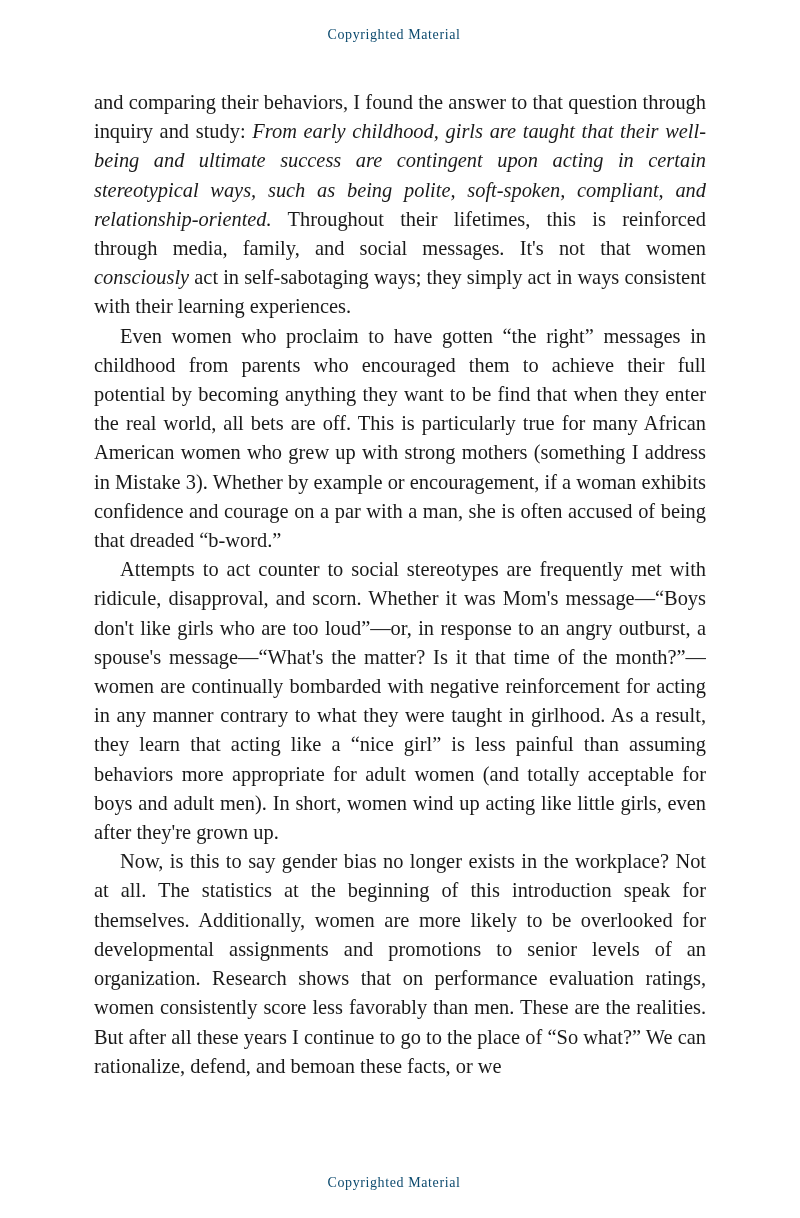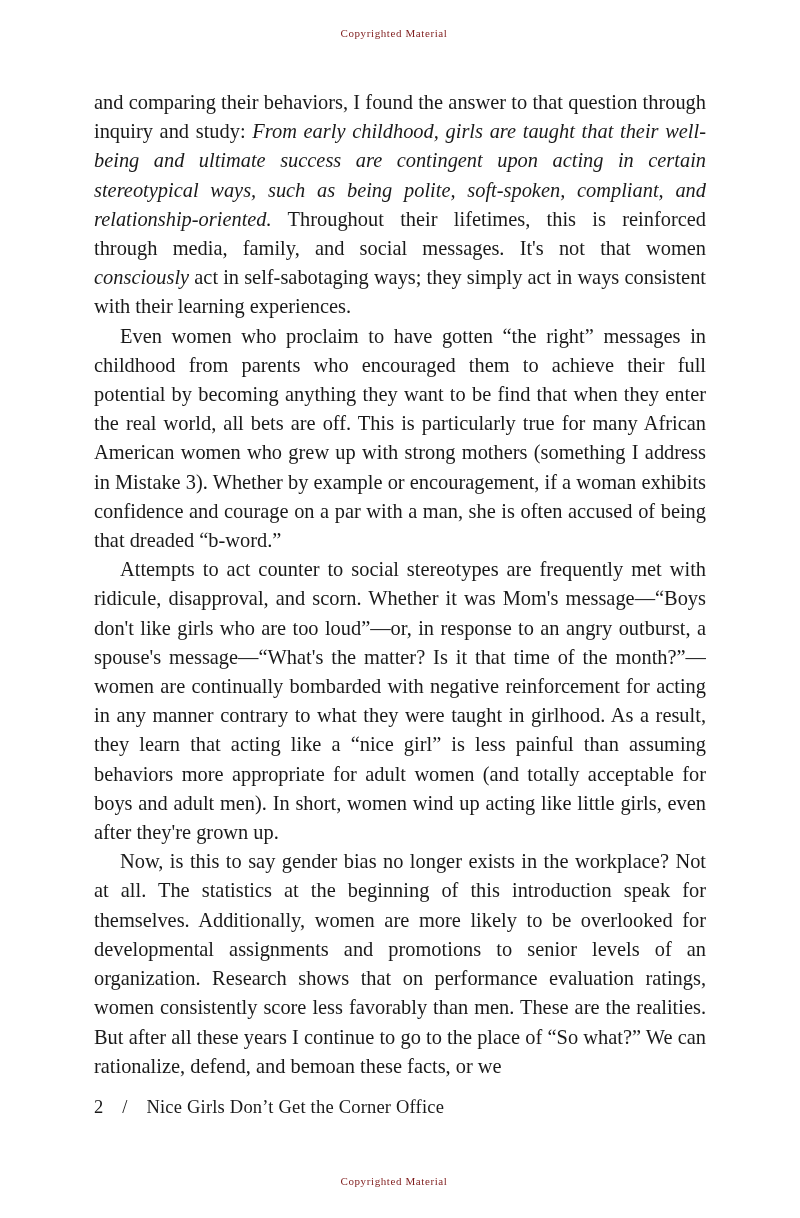--- a/index.html
+++ b/index.html
@@ -16,23 +16,23 @@
     color: #1a1a1a;
     box-sizing: border-box;
     overflow: hidden;
   }
   .watermark {
     position: absolute;
     left: 0;
     right: 12px;
     text-align: center;
     font-family: "Liberation Serif", "DejaVu Serif", serif;
-    font-size: 11px;
+    font-size: 14px;
     letter-spacing: 0.6px;
-    color: #7f1d1d;
+    color: #0c4a6e;
   }
   .watermark-top { top: 27px; }
   .watermark-bottom { top: 1175px; }
 
   .body-text {
     position: absolute;
     left: 94px;
     top: 88px;
     width: 612px;
   }
@@ -78,21 +78,16 @@
 
   <div class="watermark watermark-top">Copyrighted Material</div>
 
   <div class="body-text">
     <p class="para" id="para-0">and comparing their behaviors, I found the answer to that question through inquiry and study: <em>From early childhood, girls are taught that their well-being and ultimate success are contingent upon acting in certain stereotypical ways, such as being polite, soft-spoken, compliant, and relationship-oriented.</em> Throughout their lifetimes, this is reinforced through media, family, and social messages. It's not that women <em>consciously</em> act in self-sabotaging ways; they simply act in ways consistent with their learning experiences.</p>
     <p class="para" id="para-1">Even women who proclaim to have gotten “the right” messages in childhood from parents who encouraged them to achieve their full potential by becoming anything they want to be find that when they enter the real world, all bets are off. This is particularly true for many African American women who grew up with strong mothers (something I address in Mistake 3). Whether by example or encouragement, if a woman exhibits confidence and courage on a par with a man, she is often accused of being that dreaded “b-word.”</p>
     <p class="para" id="para-2">Attempts to act counter to social stereotypes are frequently met with ridicule, disapproval, and scorn. Whether it was Mom's message—“Boys don't like girls who are too loud”—or, in response to an angry outburst, a spouse's message—“What's the matter? Is it that time of the month?”—women are continually bombarded with negative reinforcement for acting in any manner contrary to what they were taught in girlhood. As a result, they learn that acting like a “nice girl” is less painful than assuming behaviors more appropriate for adult women (and totally acceptable for boys and adult men). In short, women wind up acting like little girls, even after they're grown up.</p>
     <p class="para" id="para-3">Now, is this to say gender bias no longer exists in the workplace? Not at all. The statistics at the beginning of this introduction speak for themselves. Additionally, women are more likely to be overlooked for developmental assignments and promotions to senior levels of an organization. Research shows that on performance evaluation ratings, women consistently score less favorably than men. These are the realities. But after all these years I continue to go to the place of “So what?” We can rationalize, defend, and bemoan these facts, or we</p>
   </div>
 
-  <div class="footer">
-    <span class="pg-num">2</span>
-    <span class="slash">/</span>
-    <span class="title">Nice Girls Don’t Get the Corner Office</span>
-  </div>
 
   <div class="watermark watermark-bottom">Copyrighted Material</div>
 
 </div>
 
 </body></html>

